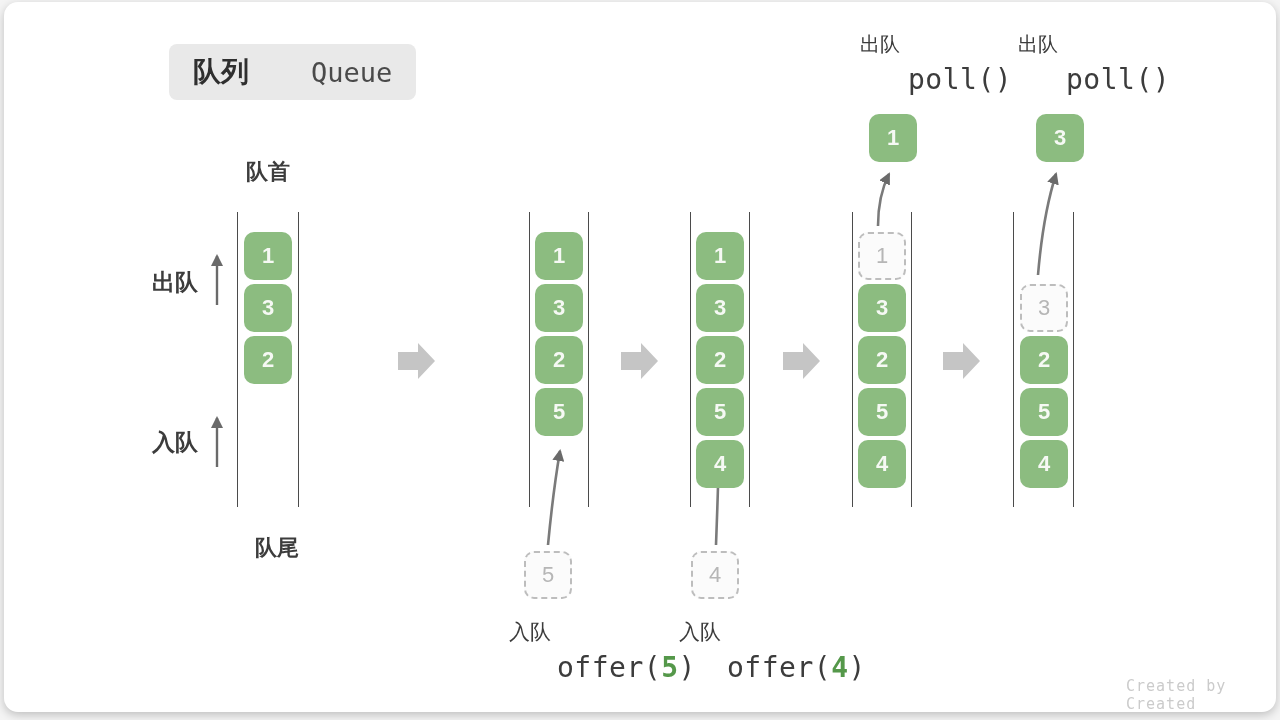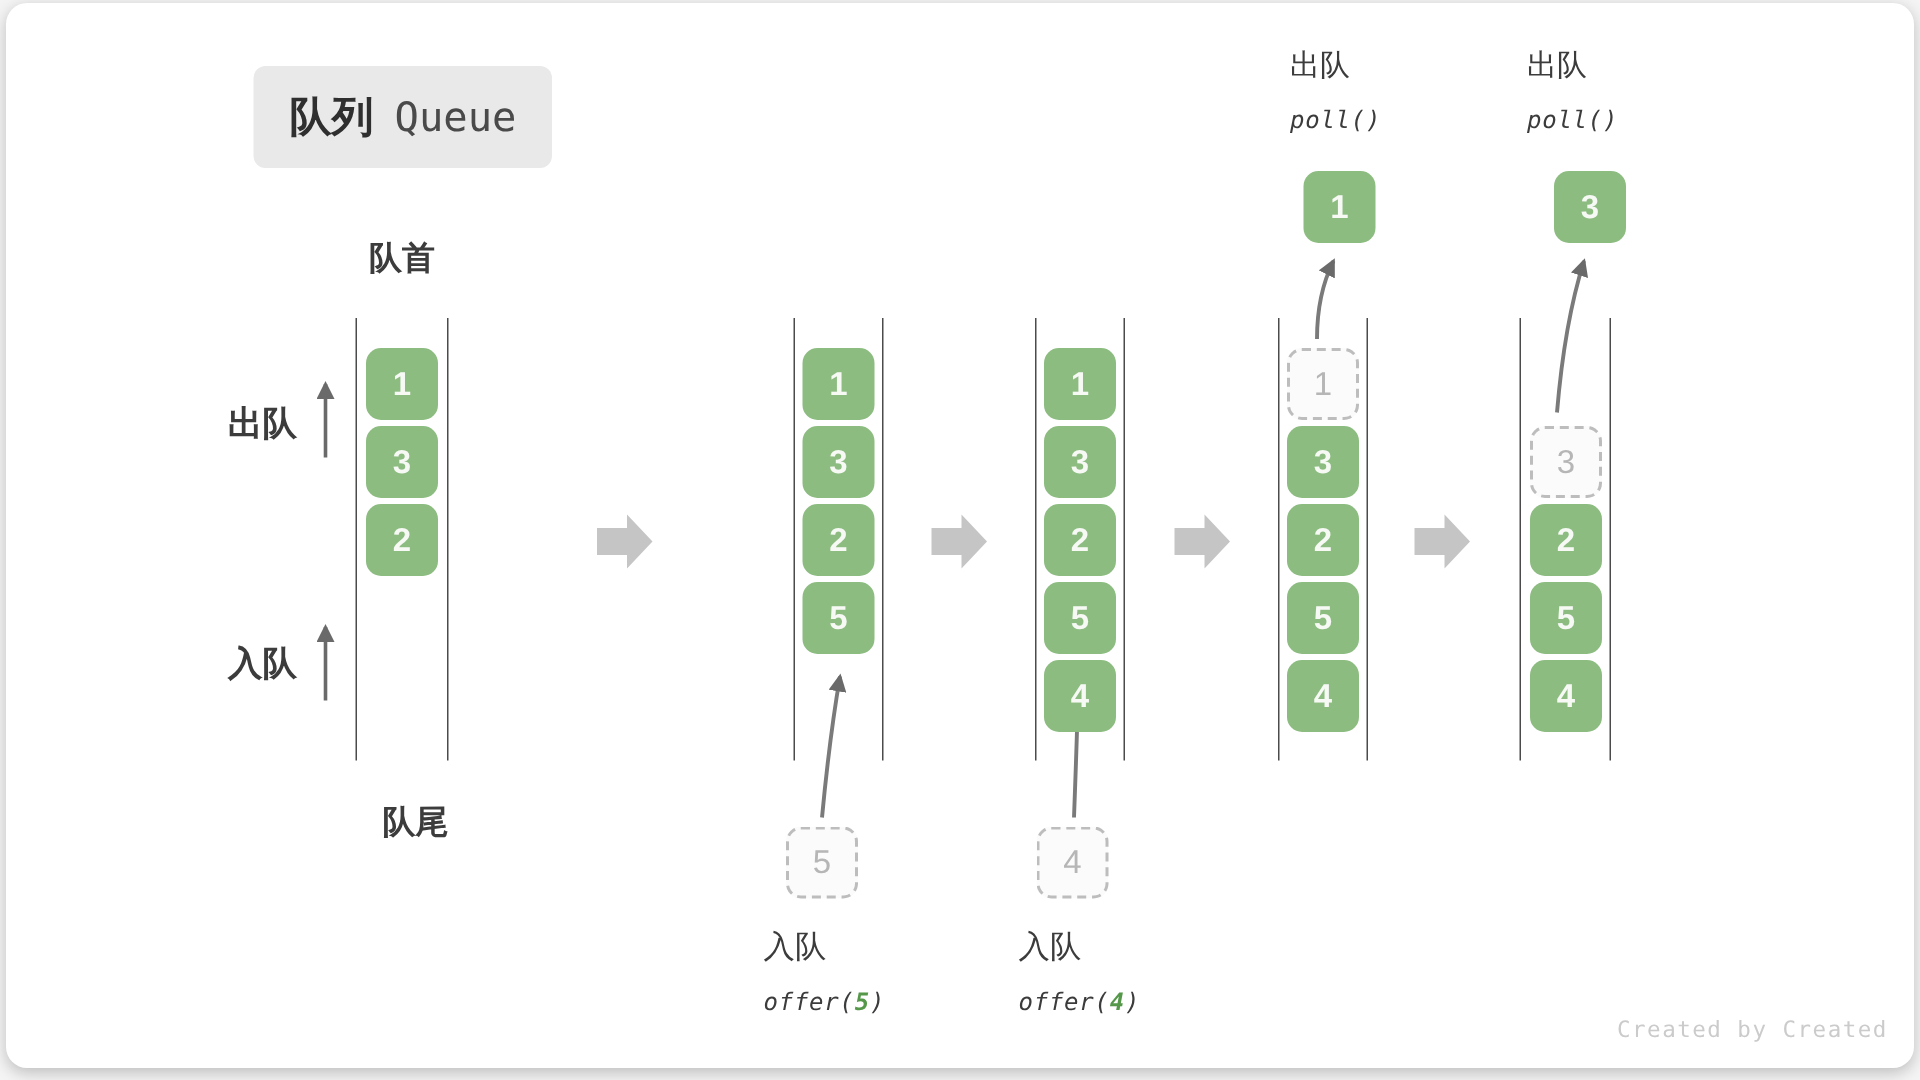--- a/index.html
+++ b/index.html
@@ -2,24 +2,24 @@
 <html><head>
 <meta charset="utf-8">
 <style>
   * { margin:0; padding:0; box-sizing:border-box; }
   html,body { width:1280px; height:720px; background:#f4f4f4; overflow:hidden;
               font-family:"Liberation Sans","DejaVu Sans",sans-serif; }
   #canvas { position:relative; width:1280px; height:720px; }
   .card { position:absolute; left:4px; top:2px; width:1272px; height:710px;
           background:#ffffff; border-radius:14px;
           box-shadow:0 3px 10px rgba(0,0,0,0.22); }
-  .mono { font-family:"DejaVu Sans Mono","Liberation Mono",monospace; }
+  .mono { font-family:"DejaVu Sans Mono","Liberation Mono",monospace;margin-left:48px; }
 
   
-  .title-box { position:absolute; left:169px; top:44px; height:68px;
+  .title-box { position:absolute; left:169px; top:44px; height:56px;
                background:#e9e9e9; border-radius:8px; display:flex;
                align-items:center; padding:0 24px; gap:14px; }
   .title-zh { font-size:28px; font-weight:bold; color:#2f2f2f; }
   .title-en { font-size:27px; color:#4a4a4a; }
 
   
   .lbl { position:absolute; color:#3c3c3c; }
   .front-lbl, .rear-lbl { left:237px; width:62px; text-align:center;
                           font-size:22px; font-weight:bold; }
   .side-lbl { font-size:23px; font-weight:bold; }
@@ -30,21 +30,21 @@
   .cell { position:absolute; width:48px; height:48px; border-radius:10px;
           background:#8cbc80; color:#f6f9f4; font-size:22px; font-weight:600;
           display:flex; align-items:center; justify-content:center; }
   .cell.ghost { background:#fbfbfb; border:2px dashed #bdbdbd; color:#b6b6b6;
                 font-weight:400; }
   .cell.free { position:absolute; } 
 
   
   .op { position:absolute; color:#3c3c3c; }
   .op .zh { font-size:20px; line-height:26px; }
-  .op .code { font-size:16px; line-height:26px; margin-top:10px; letter-spacing:0.5px;font-style:italic; }
+  .op .code { font-size:28px; line-height:26px; margin-top:10px; letter-spacing:0.5px; }
   .op .arg { color:#55984a; font-weight:bold; }
   .op.bottom .zh { font-size:21px; }
 
   .watermark { position:absolute; left:1078px; top:677px; font-size:15px;
                color:#cbcbcb; letter-spacing:1px; }
 
   svg.layer { position:absolute; left:0; top:0; pointer-events:none; }
 </style>
 </head>
 <body>

